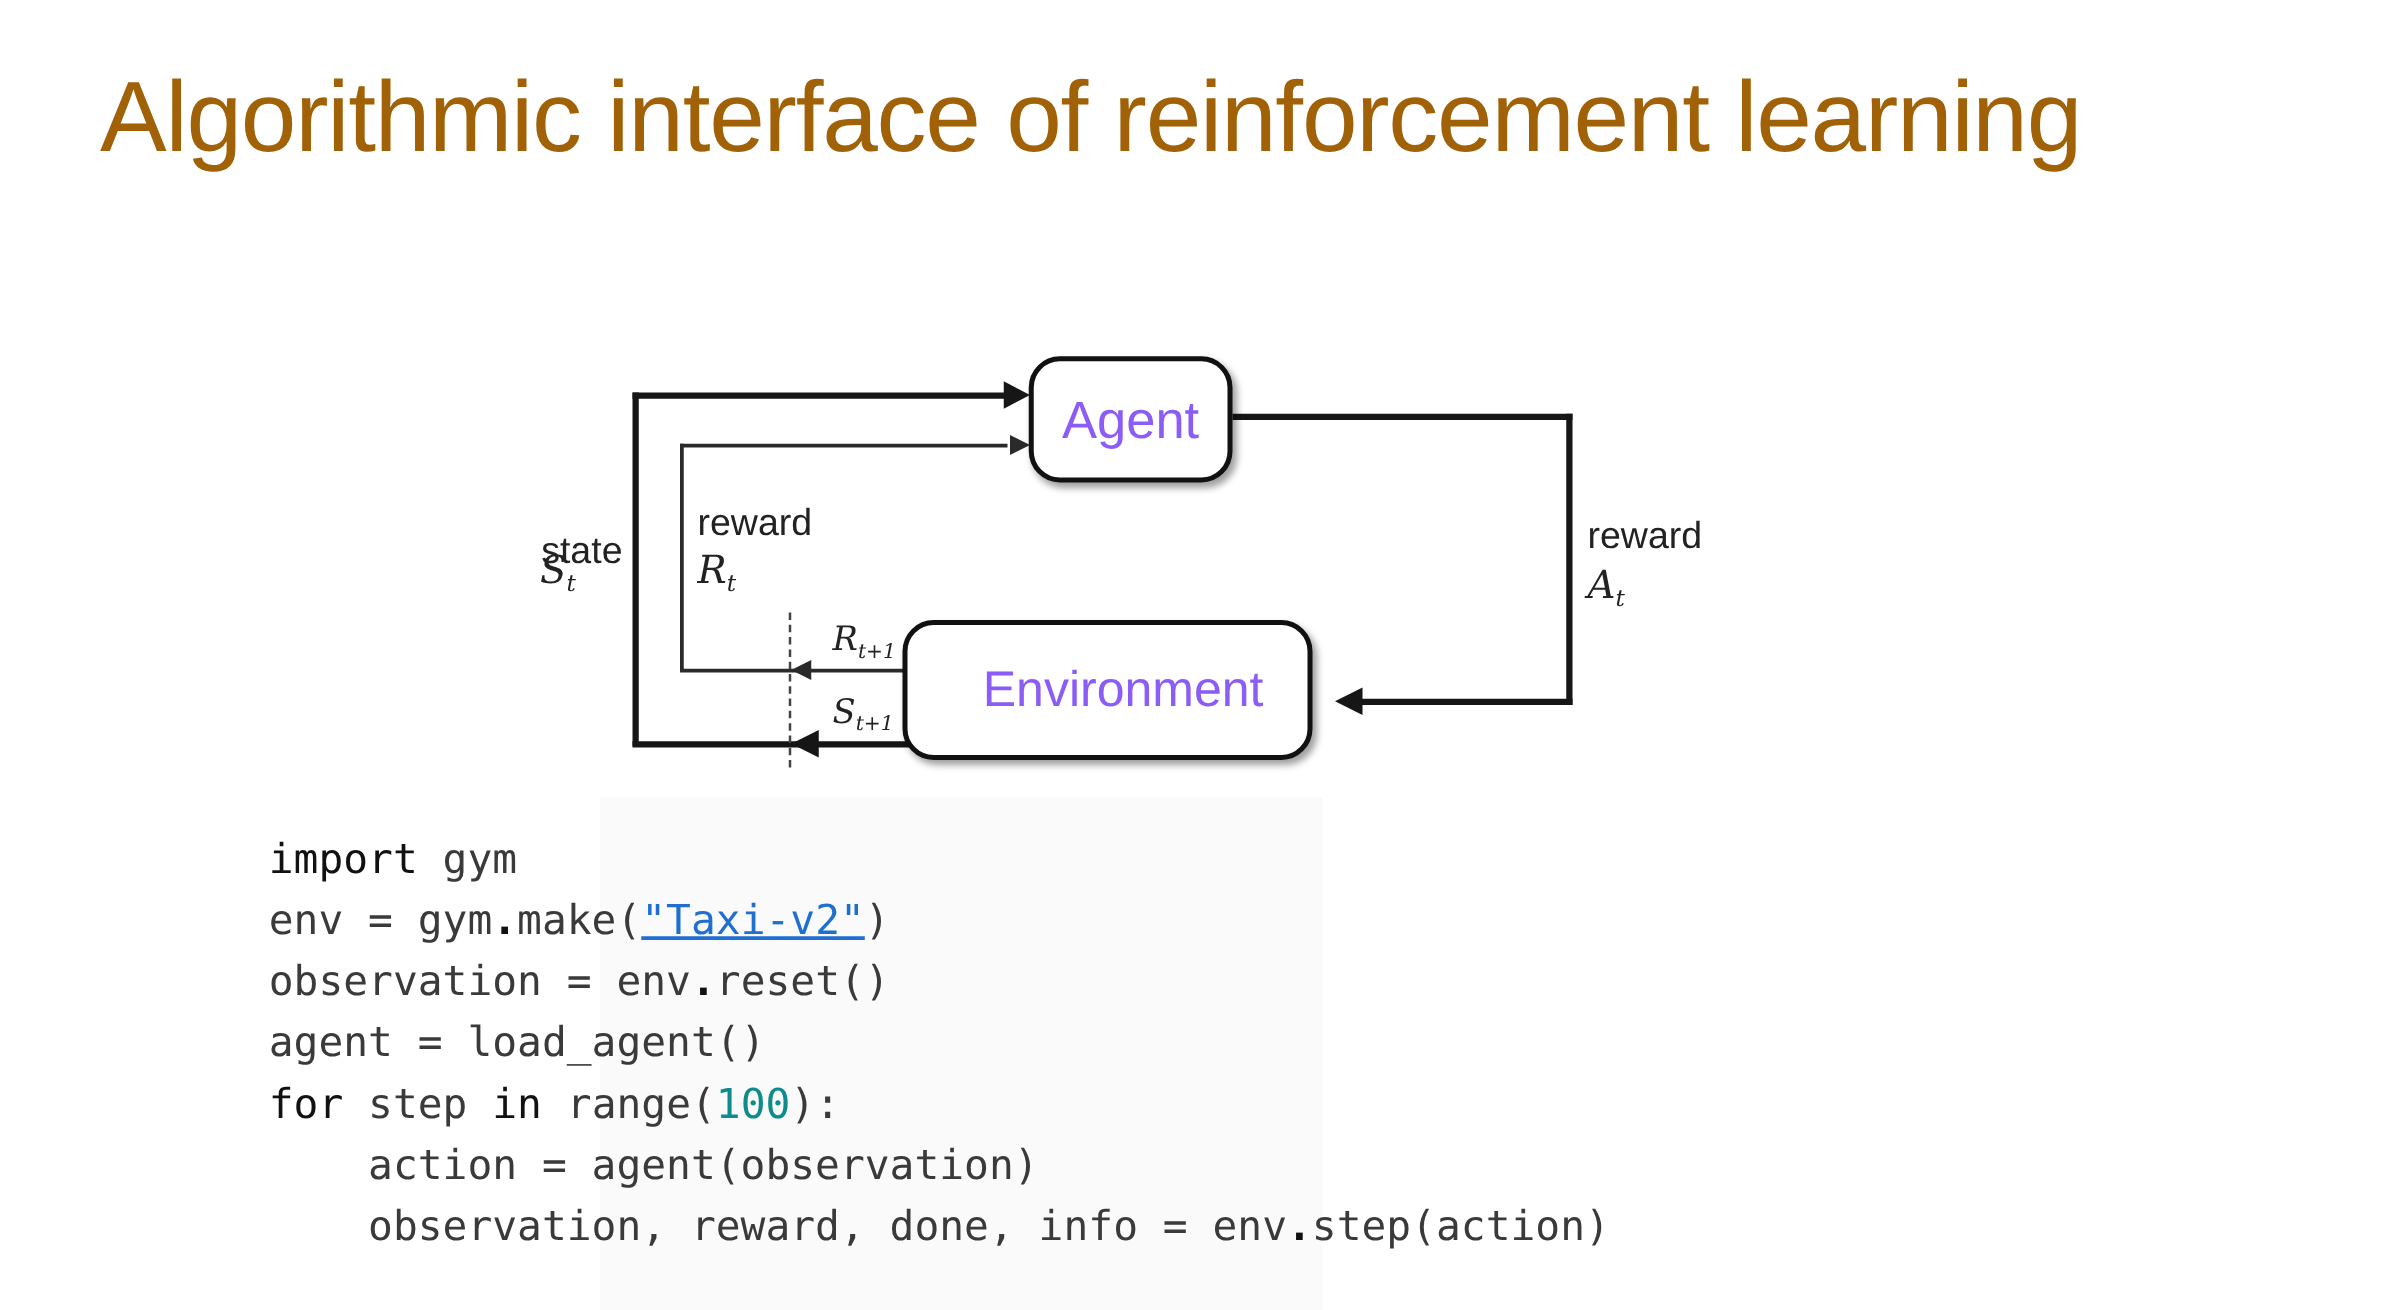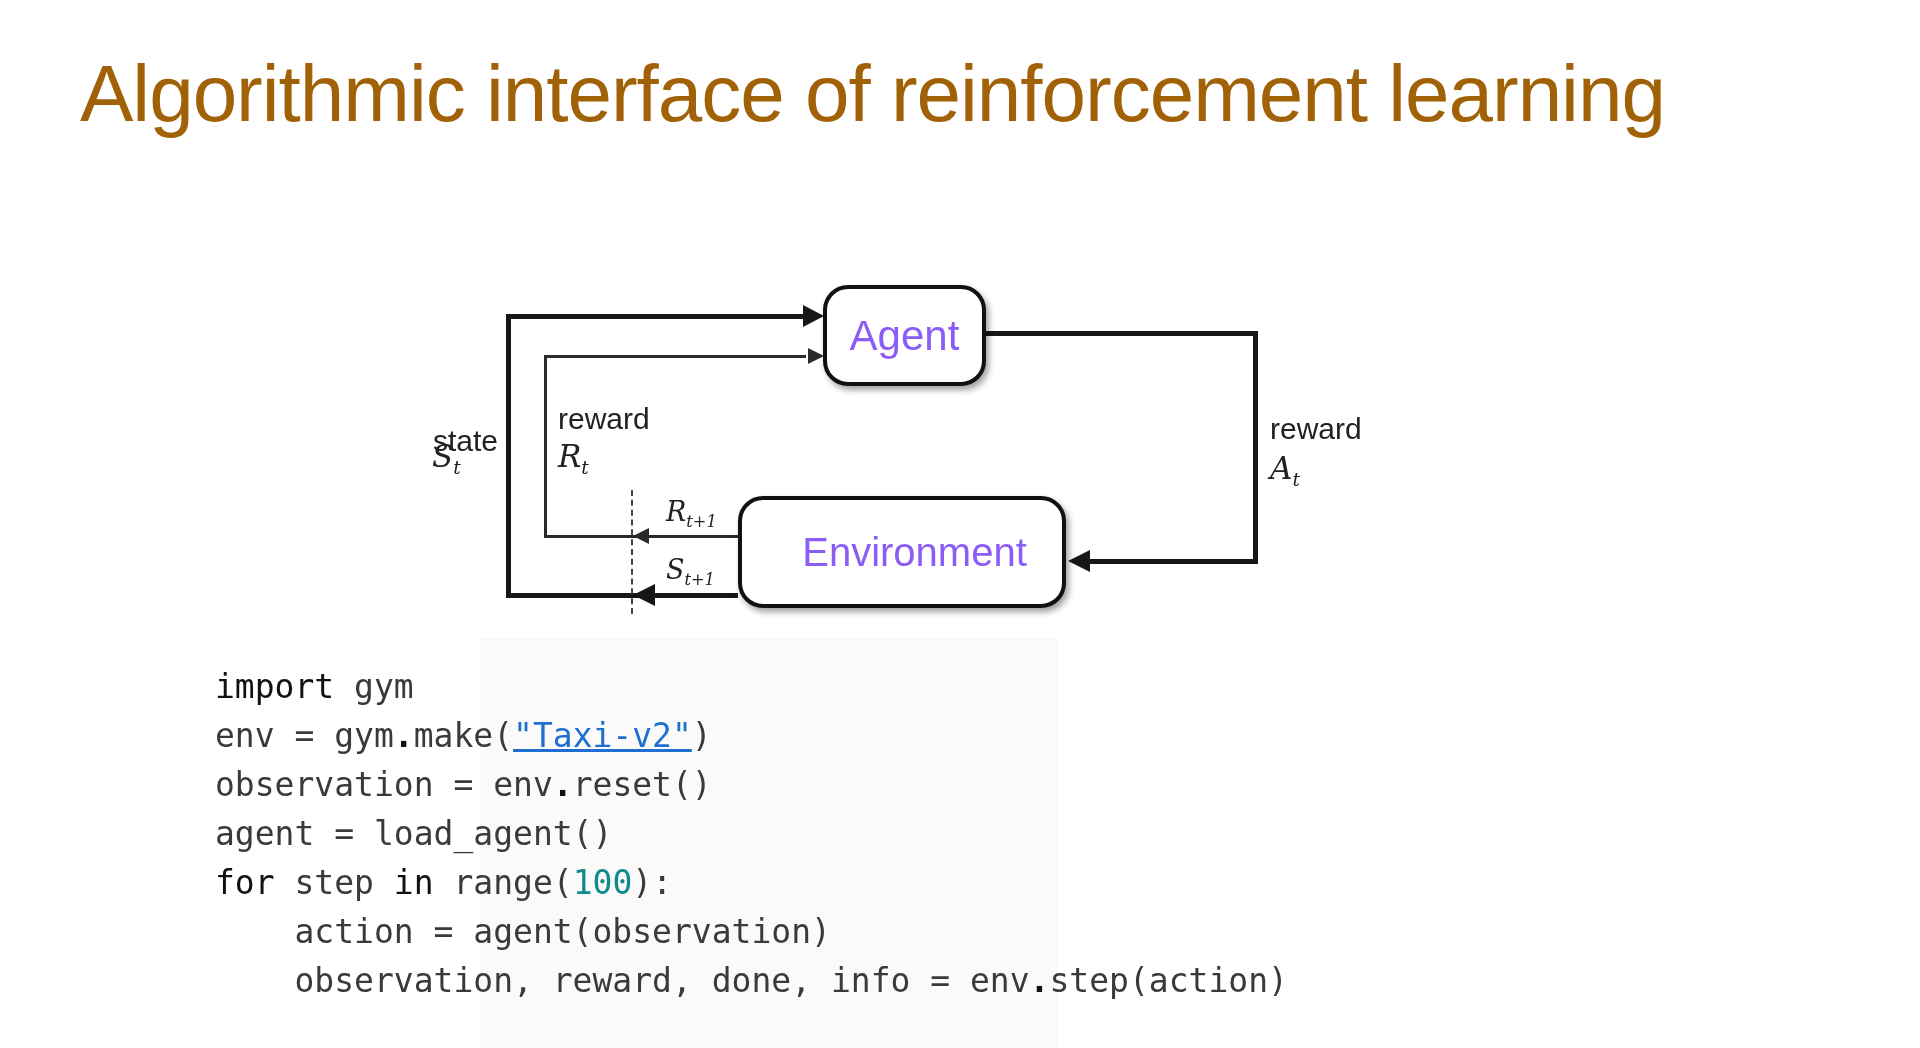--- a/index.html
+++ b/index.html
@@ -24,21 +24,21 @@
   .arrow.left-big   { border-top:11px solid transparent; border-bottom:11px solid transparent; border-right:22px solid #161616; }
   .arrow.left-small { border-top:8px solid transparent;  border-bottom:8px solid transparent;  border-right:16px solid #2a2a2a; }
 
   .node {
     position:absolute; background:#ffffff; border:4px solid #111;
     border-radius:25px; box-shadow:3px 4px 6px rgba(0,0,0,0.38);
     display:flex; align-items:center; justify-content:center;
     color:#8b5cf6;
   }
   .node.agent { left:823px; top:285px; width:163px; height:101px; font-size:42px; }
-  .node.env   { left:738px; top:496px; width:328px; height:112px; font-size:40px;padding-left:25px; }
+  .node.env   { left:722px; top:496px; width:328px; height:112px; font-size:40px;padding-left:25px; }
 
   .dlabel { position:absolute; font-size:30px; color:#222; white-space:nowrap; }
   .math { font-family:"DejaVu Serif", serif; font-style:italic; color:#222; white-space:nowrap; }
   .math sub { font-size:60%; font-style:italic; }
   .math.big { font-size:31px; }
   .math.small { font-size:27px; }
 
   
   .code-block {
     position:absolute; left:215px; top:662px;

